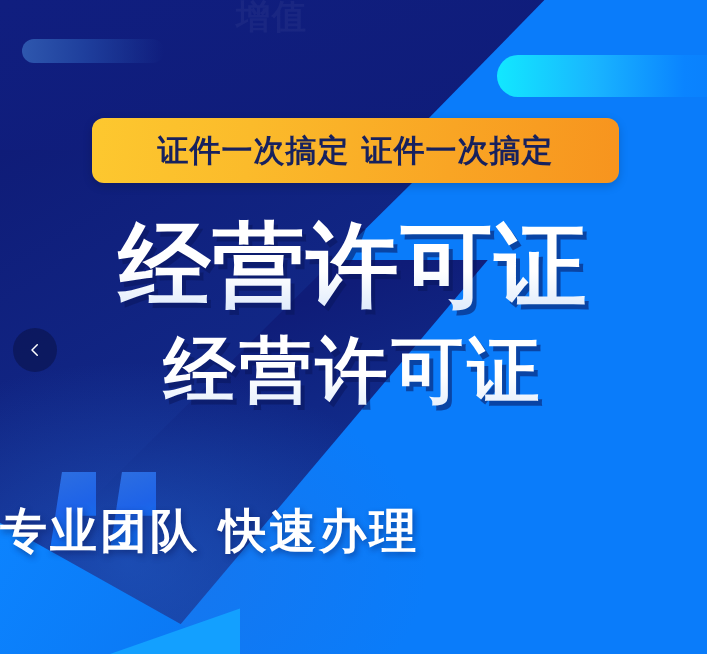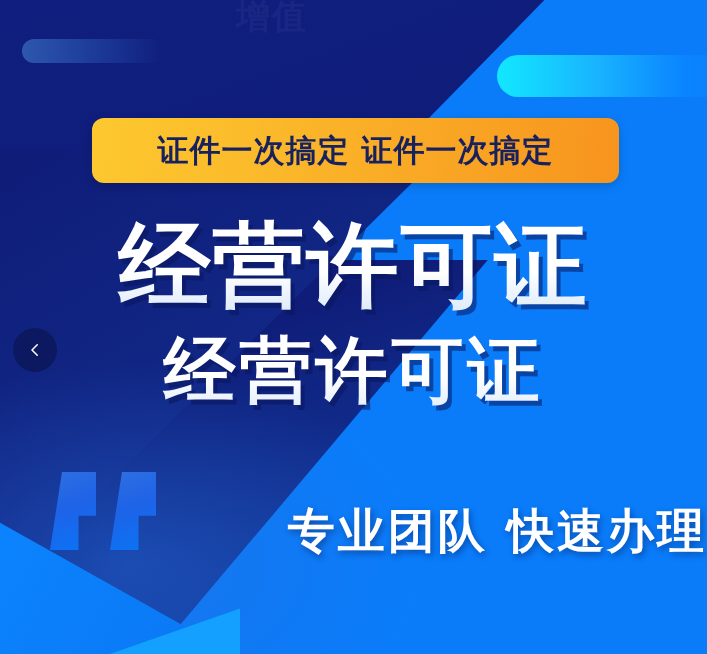--- a/index.html
+++ b/index.html
@@ -119,21 +119,21 @@
     position:absolute;top:0;width:46px;height:78px;
     background:linear-gradient(160deg,#2E6FE0 0%,#1E63E8 45%,#0A74F5 100%);
     clip-path:polygon(26% 0%, 100% 0%, 100% 56%, 62% 56%, 62% 100%, 0% 100%);
   }
   .quote .q1{left:0;}
   .quote .q2{left:60px;}
 
   
   .tagline{
     position:absolute;left:0;top:500px;width:707px;
-    text-align:right;
+    text-align:left;
     font-family:"DejaVu Sans","Liberation Sans",sans-serif;
     font-size:47px;font-weight:700;
     letter-spacing:3px;
     color:#ffffff;
     white-space:nowrap;
     text-shadow:2px 3px 6px rgba(8,20,80,.45);
   }
 
   
   .prev-btn{

